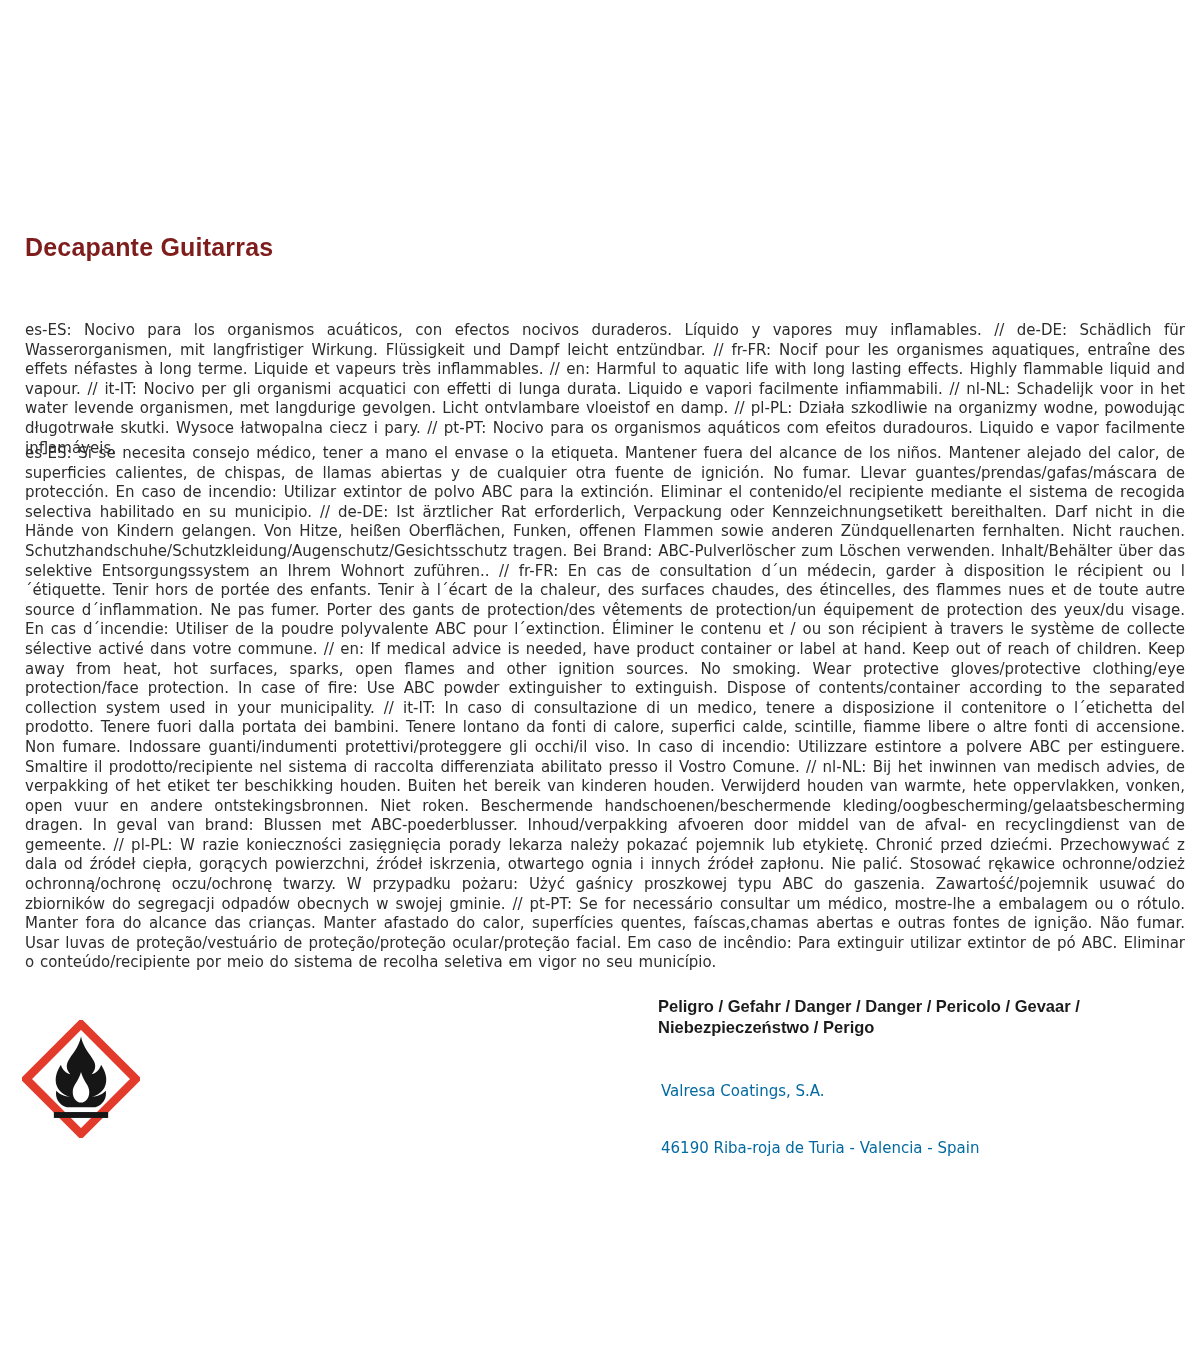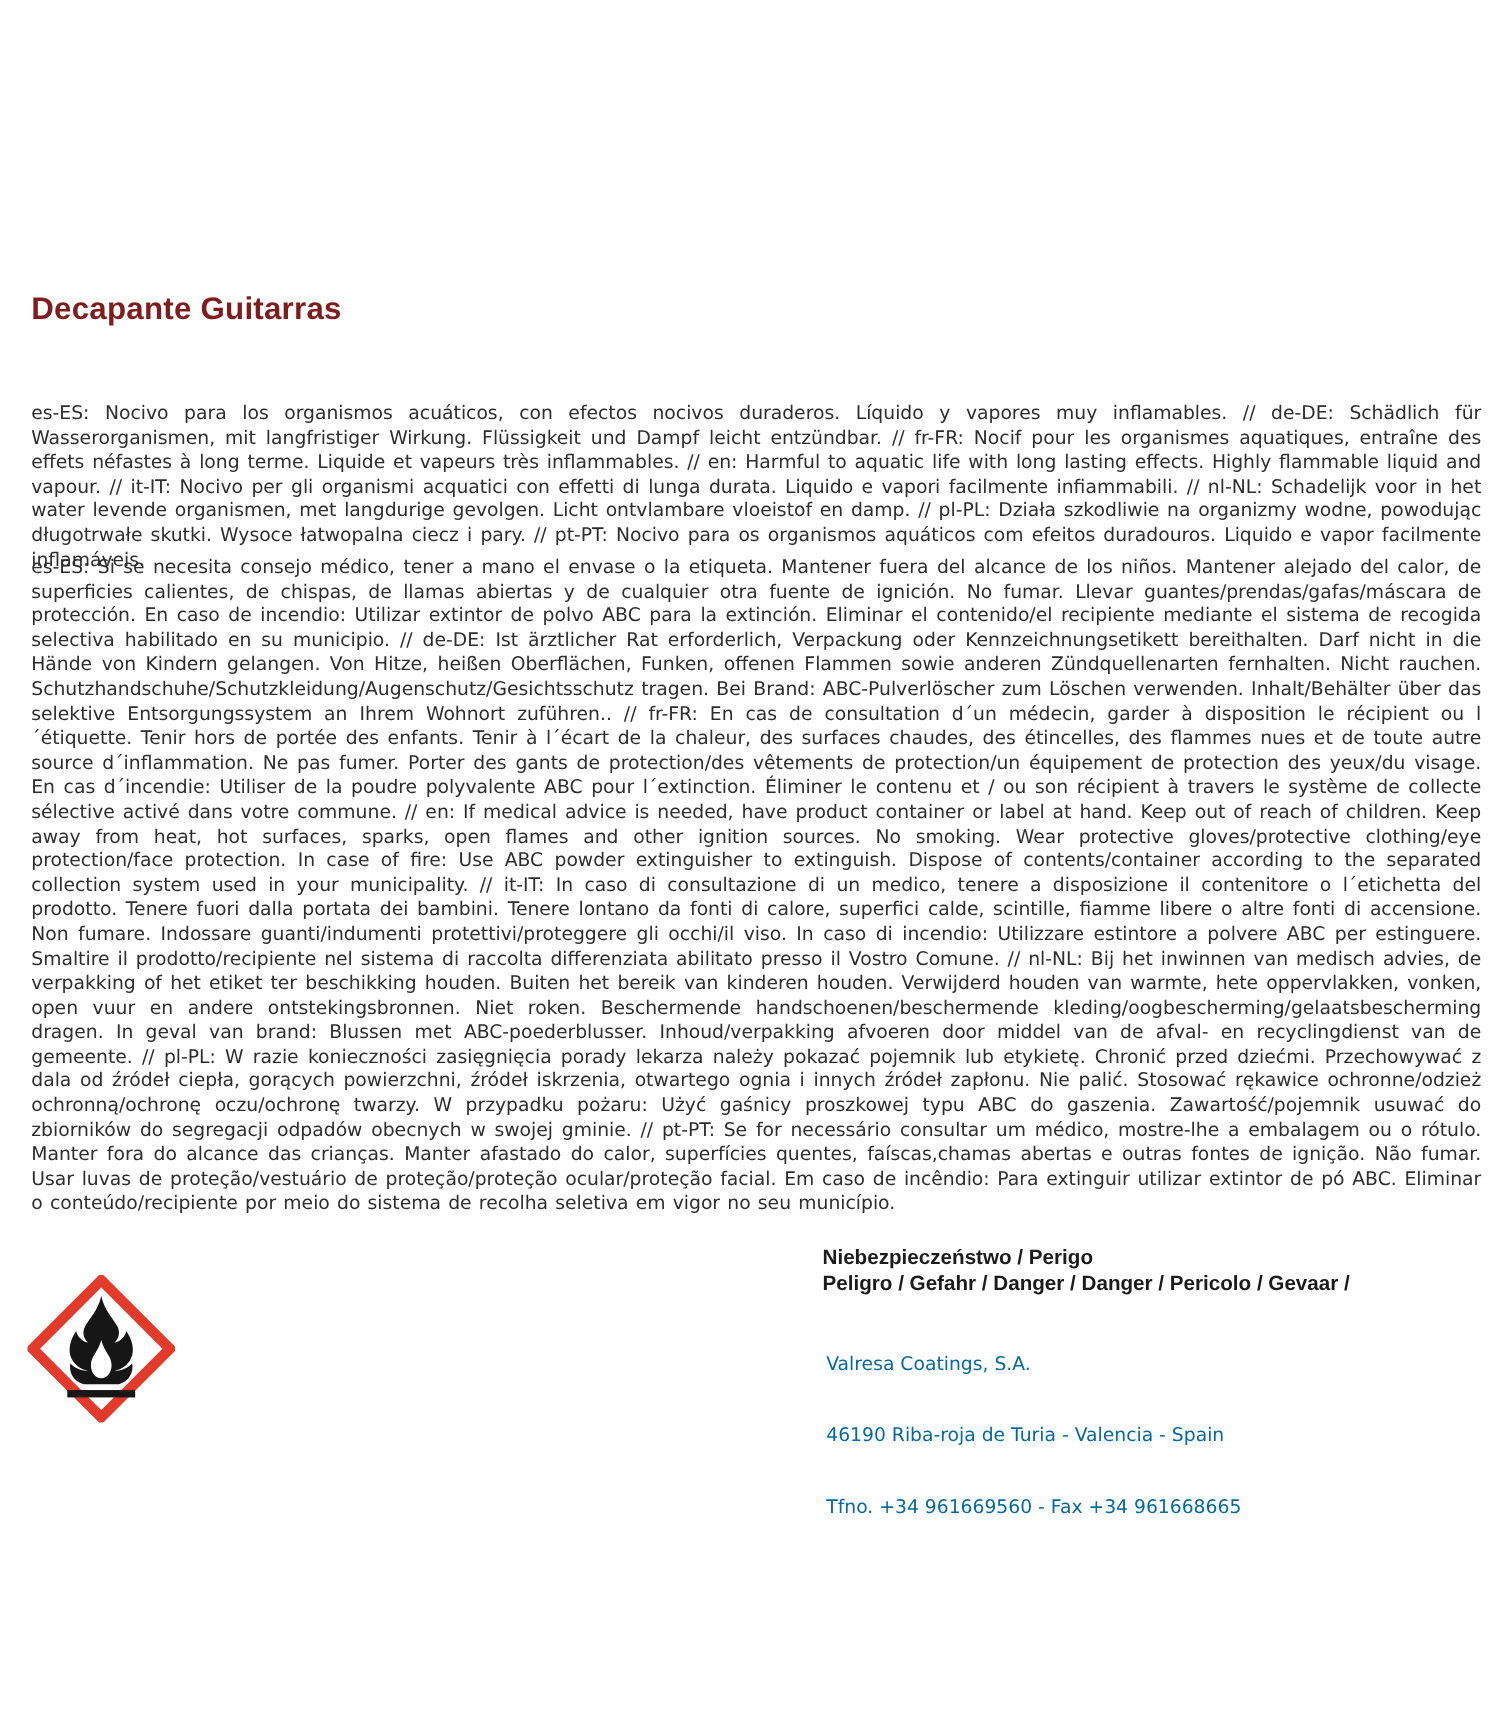--- a/index.html
+++ b/index.html
@@ -128,24 +128,23 @@
         <path d="M50 44 C52 52 57 55 57 61
                  C57 66 54 70 50 70
                  C46 70 43 66 43 61
                  C43 55 48 52 50 44 Z" fill="#ffffff"></path>
         <rect x="27" y="78" width="46" height="5"></rect>
       </g>
     </svg>
   </div>
 
   <div class="signal-words">
+    <div>Peligro / Gefahr / Danger / Danger / Pericolo / Gevaar /</div>
     <div>Niebezpieczeństwo / Perigo</div>
-    <div>Peligro / Gefahr / Danger / Danger / Pericolo / Gevaar /</div>
   </div>
 
   <div class="supplier">
     <div>Valresa Coatings, S.A.</div>
     <div>46190 Riba-roja de Turia - Valencia - Spain</div>
-    <div>Tfno. +34 961669560 - Fax +34 961668665</div>
   </div>
 
 
 </div>
 
 </body></html>

